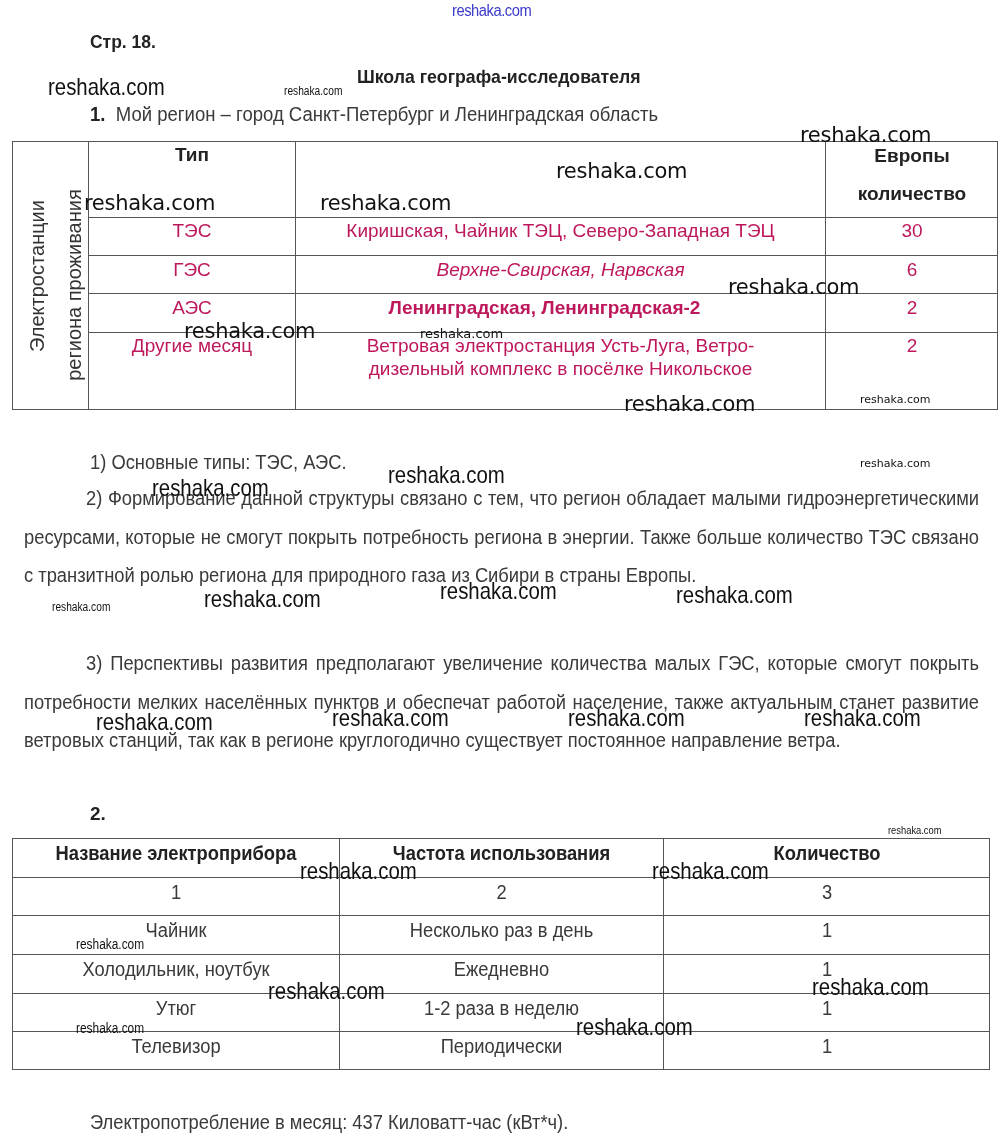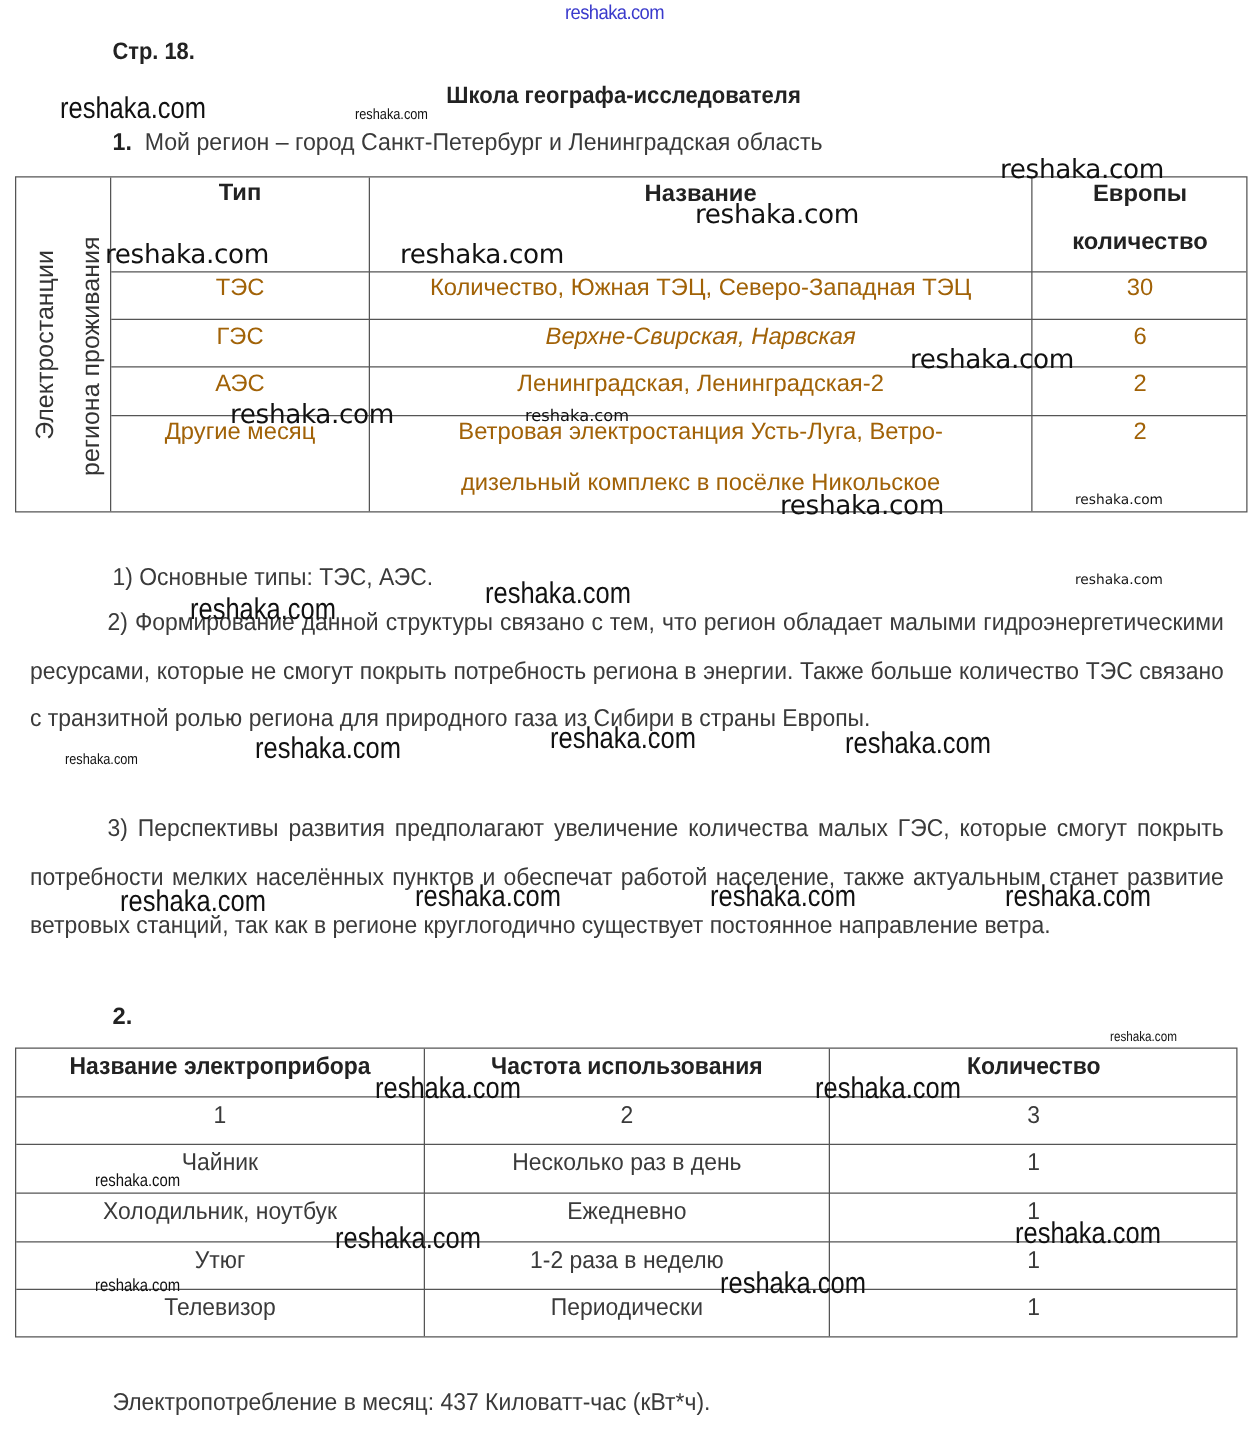--- a/index.html
+++ b/index.html
@@ -14,21 +14,21 @@
   .wm { position: absolute; font-family: "DejaVu Sans", sans-serif; color: #111; white-space: nowrap; z-index: 5; }
   .wm.big { font-size: 21px; letter-spacing: -0.3px; }
   .wm.small { font-size: 11px; }
   .wm.narrow { font-family: "Liberation Sans", sans-serif; transform: scaleX(0.85); transform-origin: left; font-size: 24px; }
   .wm.narrow-s { font-family: "Liberation Sans", sans-serif; transform: scaleX(0.85); transform-origin: left; font-size: 12px; }
 
   
   .t1 { position: absolute; left: 12px; top: 141px; width: 986px; height: 269px; border: 1.5px solid #555; box-sizing: border-box; }
   .t1 .vline { position: absolute; top: 0; bottom: 0; width: 0; border-left: 1.5px solid #555; }
   .t1 .hline { position: absolute; height: 0; border-top: 1.5px solid #555; }
-  .t1 .cell { position: absolute; text-align: center; font-size: 19px; color: #a16207; }
+  .t1 .cell { position: absolute; text-align: center; font-size: 19px; color: #be185d; }
   .t1 .hdr { font-weight: bold; color: #222; }
   .side-text { position: absolute; font-size: 20px; color: #333; white-space: nowrap; transform-origin: center; transform: translate(-50%,-50%) rotate(-90deg); }
 
   .para { position: absolute; left: 24px; width: 955px; font-size: 19.5px; color: #3a3a3a; line-height: 38.5px; text-align: justify; transform: scaleX(0.94); transform-origin: left; width: 1016px; }
   .para .first { text-indent: 66px; display: block; }
 
   .q2 { left: 90px; top: 803px; font-size: 19px; font-weight: bold; color: #222; }
 
   
   .t2 { position: absolute; left: 12px; top: 838px; width: 978px; height: 232px; border: 1.5px solid #555; box-sizing: border-box; }
@@ -56,43 +56,42 @@
   <div class="vline" style="left:812px"></div>
   <div class="hline" style="left:76px; right:0; top:75px"></div>
   <div class="hline" style="left:76px; right:0; top:113px"></div>
   <div class="hline" style="left:76px; right:0; top:151px"></div>
   <div class="hline" style="left:76px; right:0; top:190px"></div>
 
   <div class="side-text" style="left:24px; top:134px;">Электростанции</div>
   <div class="side-text" style="left:61px; top:143px;">региона проживания</div>
 
   <div class="cell hdr" style="left:76px; width:206px; top:2px;">Тип</div>
-  <div class="cell hdr" style="left:283px; width:529px; top:3px;">Название</div>
   <div class="cell hdr" style="left:813px; width:172px; top:3px;">Европы</div>
   <div class="cell hdr" style="left:813px; width:172px; top:41px;">количество</div>
 
   <div>
     <div class="cell" style="left:76px; width:206px; top:78px;">ТЭС</div>
-    <div class="cell" style="left:283px; width:529px; top:78px;">Количество, Южная ТЭЦ, Северо-Западная ТЭЦ</div>
+    <div class="cell" style="left:283px; width:529px; top:78px;">Киришская, Чайник ТЭЦ, Северо-Западная ТЭЦ</div>
     <div class="cell" style="left:813px; width:172px; top:78px;">30</div>
   </div>
   <div>
     <div class="cell" style="left:76px; width:206px; top:117px;">ГЭС</div>
     <div class="cell" style="left:283px; width:529px; top:117px;font-style:italic;">Верхне-Свирская, Нарвская</div>
     <div class="cell" style="left:813px; width:172px; top:117px;">6</div>
   </div>
   <div>
     <div class="cell" style="left:76px; width:206px; top:155px;">АЭС</div>
-    <div class="cell" style="left:283px; width:529px; top:155px;">Ленинградская, Ленинградская-2</div>
+    <div class="cell" style="left:267px; width:529px; top:155px;font-weight:bold;">Ленинградская, Ленинградская-2</div>
     <div class="cell" style="left:813px; width:172px; top:155px;">2</div>
   </div>
   <div>
     <div class="cell" style="left:76px; width:206px; top:193px;">Другие месяц</div>
     <div class="cell" style="left:283px; width:529px; top:193px;">Ветровая электростанция Усть-Луга, Ветро-</div>
-    <div class="cell" style="left:283px; width:529px; top:234px;">дизельный комплекс в посёлке Никольское</div>
+    <div class="cell" style="left:283px; width:529px; top:216px;">дизельный комплекс в посёлке Никольское</div>
     <div class="cell" style="left:813px; width:172px; top:193px;">2</div>
   </div>
 </div>
 
 <div class="abs" style="left:90px; top:451px; font-size:19.5px; color:#3a3a3a; transform:scaleX(0.94); transform-origin:left;">1) Основные типы: ТЭС, АЭС.</div>
 <div class="para" style="top:479px;">
     <span class="first">2) Формирование данной структуры связано с тем, что регион обладает малыми гидроэнергетическими ресурсами, которые не смогут покрыть потребность региона в энергии. Также больше количество ТЭС связано с транзитной ролью региона для природного газа из Сибири в страны Европы.</span>
   </div>
 <div class="para" style="top:644px;">
     <span class="first">3) Перспективы развития предполагают увеличение количества малых ГЭС, которые смогут покрыть потребности мелких населённых пунктов и обеспечат работой население, также актуальным станет развитие ветровых станций, так как в регионе круглогодично существует постоянное направление ветра.</span>

